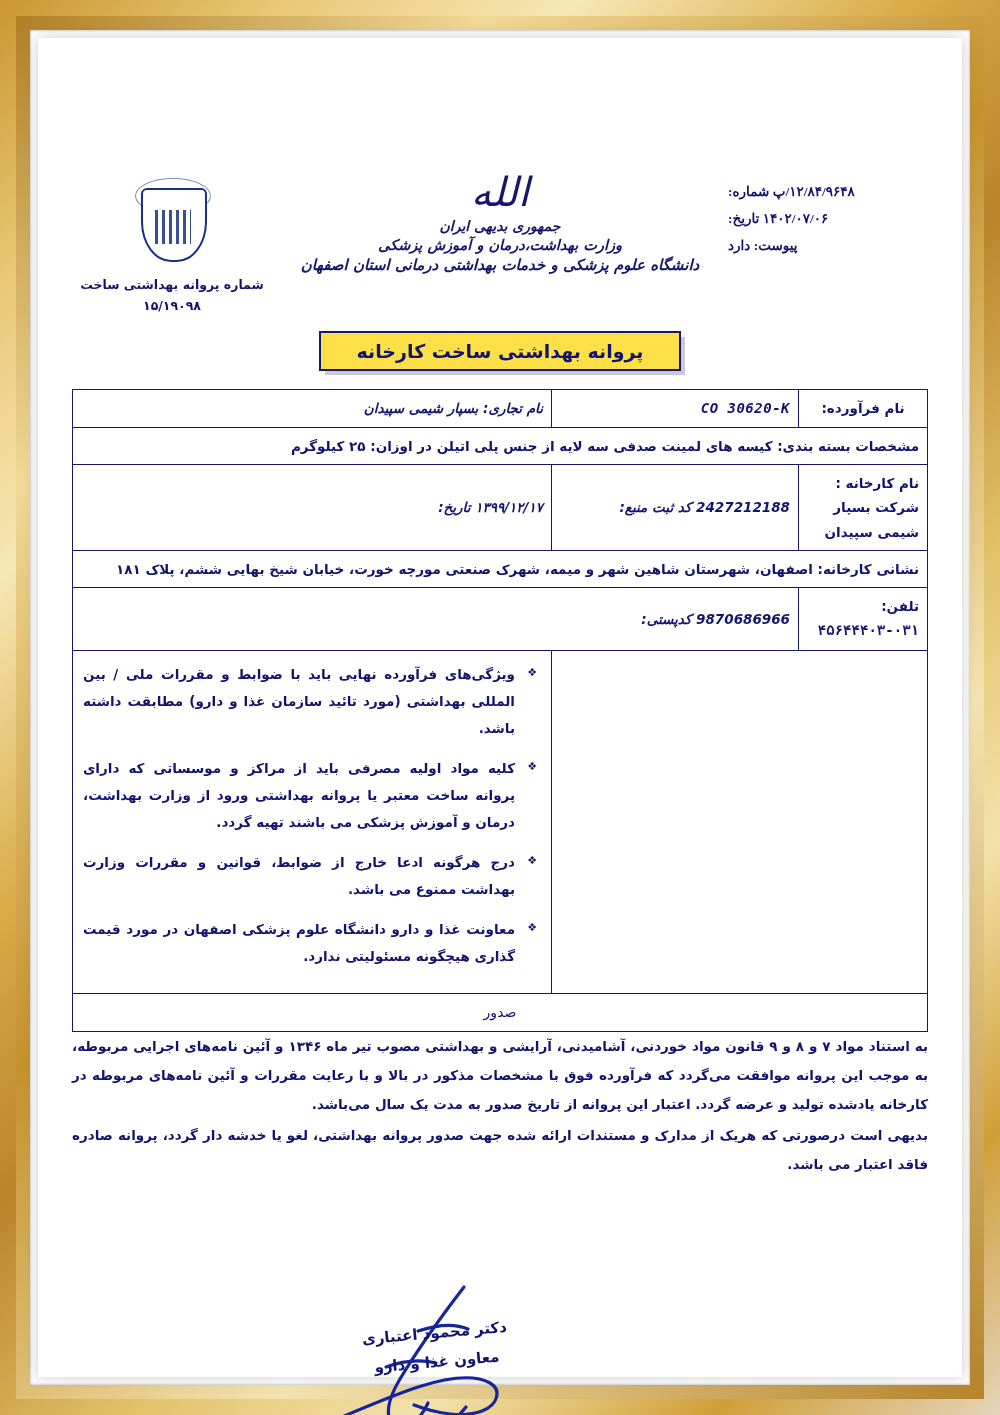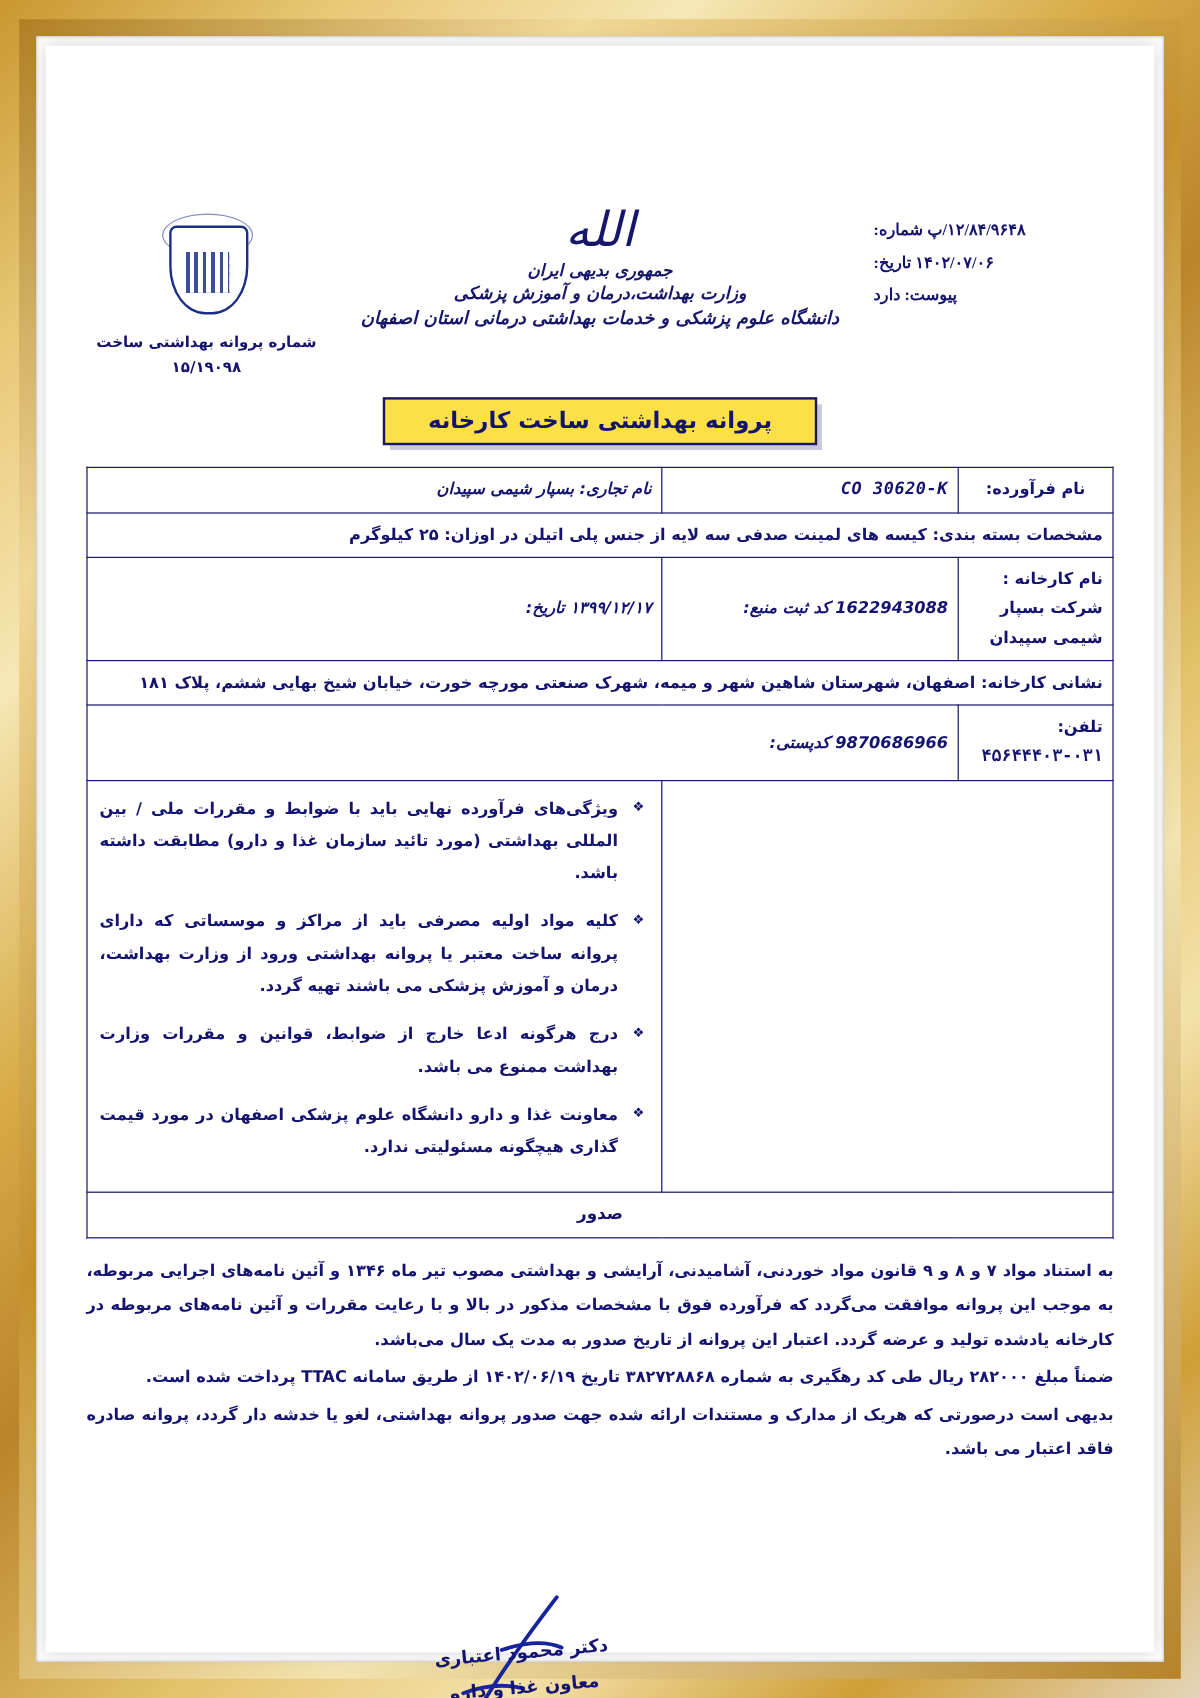--- a/index.html
+++ b/index.html
@@ -193,27 +193,27 @@
     content: "\2756";
     position: absolute;
     right: 0; top: 1px;
     font-size: 11px;
     color: #141470;
   }
   .blankcell { vertical-align: top; }
   .sodoor {
     text-align: center;
     font-size: 14px;
-    font-weight: bold;
+    font-weight: normal;
     padding: 6px !important;
   }
 
   
   .para {
-    margin-top: 13px;
+    margin-top: 0;
     font-size: 13.5px;
     font-weight: bold;
     line-height: 2.15;
     color: #141470;
     text-align: justify;
   }
   .para p { margin: 0 0 2px 0; }
   .ttac { font-family: "DejaVu Sans", sans-serif; }
 
   
@@ -297,21 +297,21 @@
           <td class="lbl">نام فرآورده:</td>
           <td class="cellc mono" style="width:230px">CO 30620-K</td>
           <td class="cellc">نام تجاری: بسپار شیمی سپیدان</td>
         </tr>
         <tr>
           <td class="cellr" colspan="3">مشخصات بسته بندی: کیسه های لمینت صدفی سه لایه از جنس پلی اتیلن در اوزان: ۲۵ کیلوگرم</td>
         </tr>
         <tr>
           <td class="cellr" colspan="1">نام کارخانه : شرکت بسپار شیمی سپیدان</td>
           <td class="cellc">
-            <span>1622943088</span>
+            <span>2427212188</span>
             <span>کد ثبت منبع:</span>
           </td>
           <td class="cellc">
             <span>۱۳۹۹/۱۲/۱۷</span>
             <span>تاریخ:</span>
           </td>
         </tr>
         <tr>
           <td class="cellr" colspan="3">نشانی کارخانه: اصفهان، شهرستان شاهین شهر و میمه، شهرک صنعتی مورچه خورت، خیابان شیخ بهایی ششم، پلاک ۱۸۱</td>
         </tr>
@@ -337,23 +337,20 @@
           </td>
         </tr>
         <tr>
           <td class="sodoor" colspan="3">صدور</td>
         </tr>
       </tbody>
         </table>
 
       <div class="para">
         <p>به استناد مواد ۷ و ۸ و ۹ قانون مواد خوردنی، آشامیدنی، آرایشی و بهداشتی مصوب تیر ماه ۱۳۴۶ و آئین نامه‌های اجرایی مربوطه، به موجب این پروانه موافقت می‌گردد که فرآورده فوق با مشخصات مذکور در بالا و با رعایت مقررات و آئین نامه‌های مربوطه در کارخانه یادشده تولید و عرضه گردد. اعتبار این پروانه  از تاریخ صدور به مدت یک سال می‌باشد.</p>
-        <p>
-          <span>ضمناً مبلغ ۲۸۲۰۰۰ ریال طی کد رهگیری به شماره ۳۸۲۷۲۸۸۶۸ تاریخ ۱۴۰۲/۰۶/۱۹ از طریق سامانه </span><span class="ttac">TTAC</span><span> پرداخت شده است.</span>
-        </p>
         <p>بدیهی است درصورتی که هریک از مدارک و مستندات ارائه شده جهت صدور پروانه بهداشتی، لغو یا خدشه دار گردد، پروانه صادره فاقد اعتبار می باشد.</p>
       </div>
 
       <div class="sig-area">
         <svg class="sig-svg" width="300" height="190" viewBox="0 0 300 190">
           <g fill="none" stroke="#17259c" stroke-width="3.2" stroke-linecap="round" stroke-linejoin="round">
             <path d="M196,16 C176,42 150,78 132,108 C120,128 116,146 126,154 C136,162 152,150 160,132"></path>
             <path d="M60,152 C88,140 120,126 150,116 C178,107 206,103 222,112 C234,119 230,134 214,140 C196,147 170,143 146,134"></path>
             <path d="M40,168 C62,176 96,180 128,174 C160,168 186,152 198,136"></path>
             <path d="M150,60 C168,54 186,52 200,58"></path>

